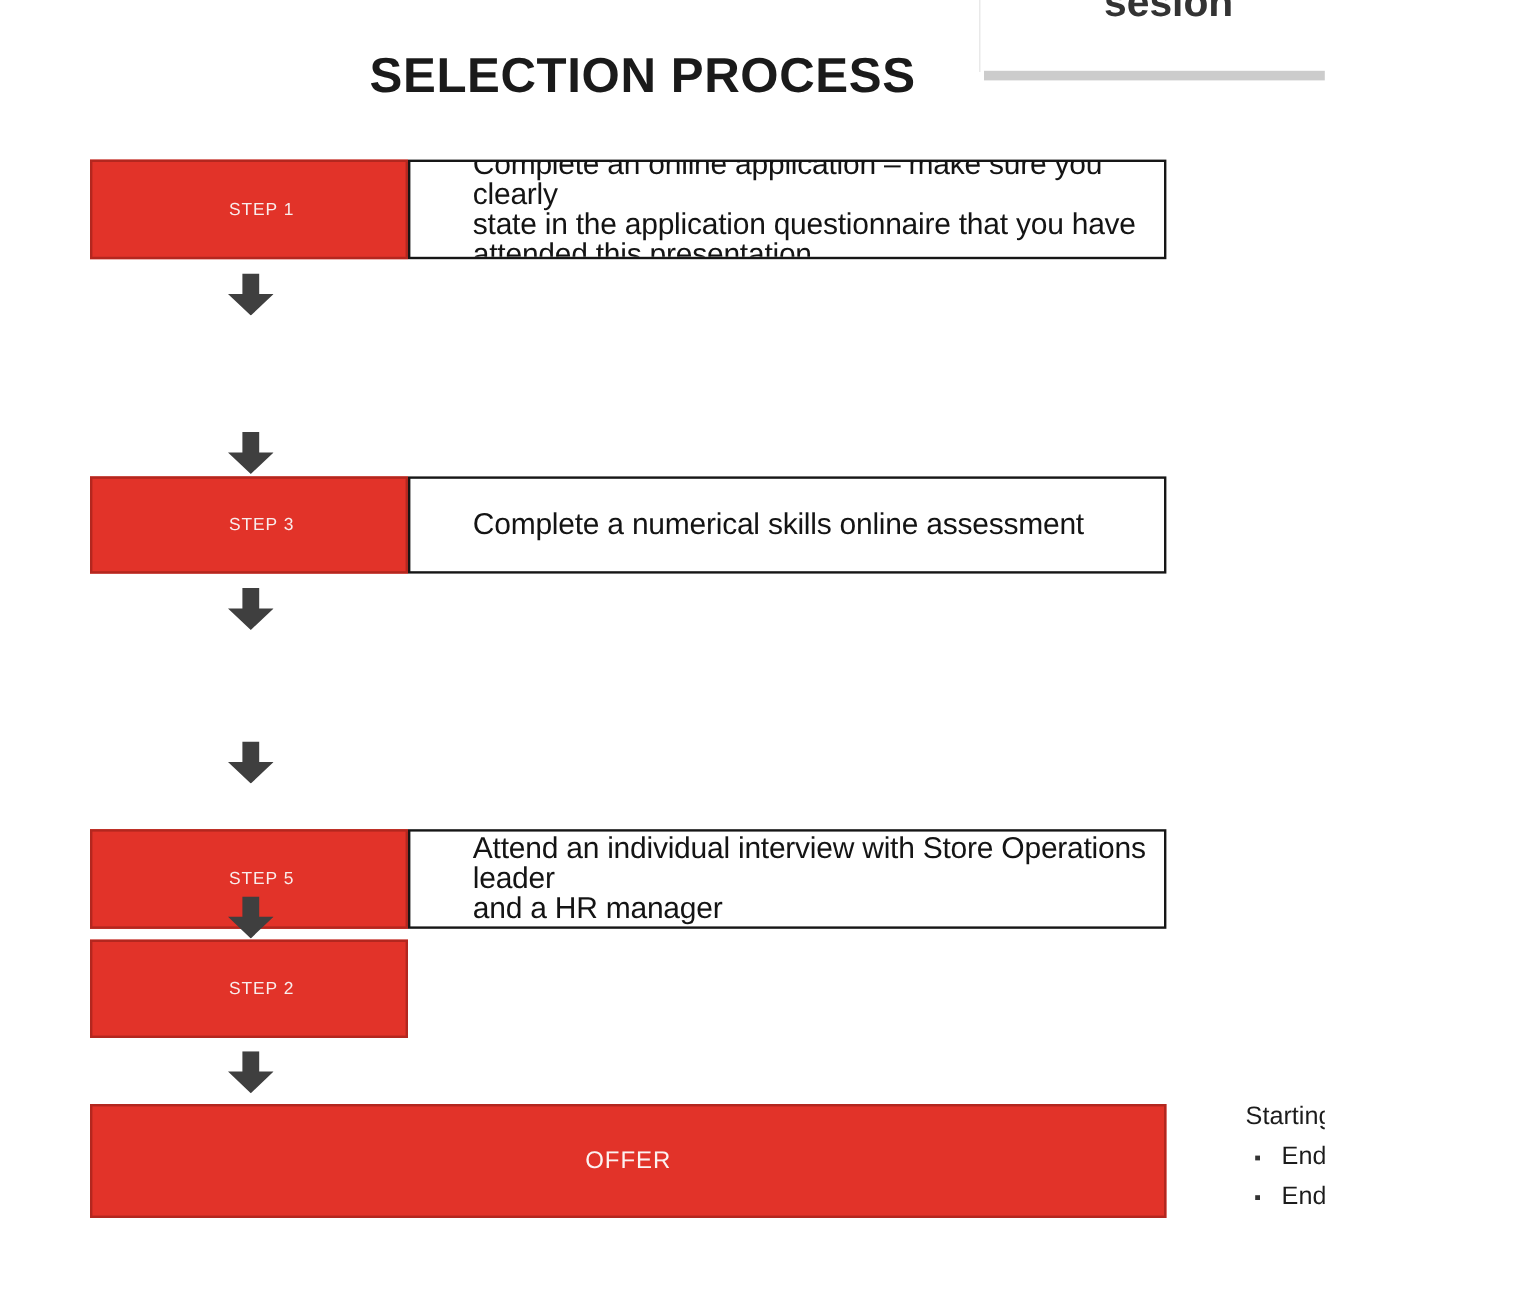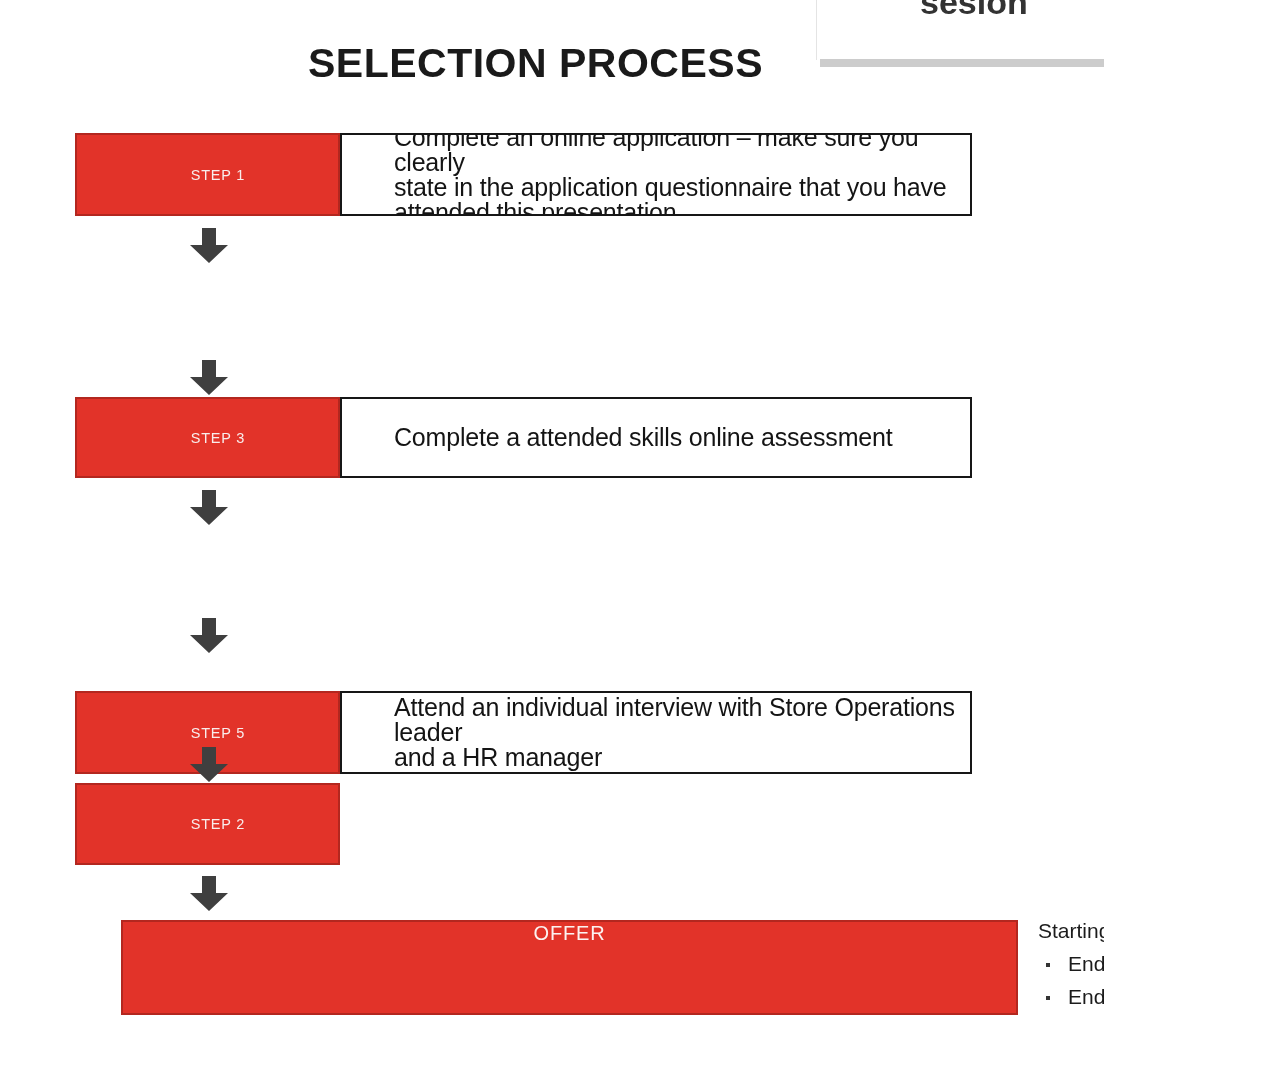--- a/index.html
+++ b/index.html
@@ -32,22 +32,22 @@
     display:flex;align-items:center;padding:1px 8px 1px 7px;overflow:hidden;
   }
   .step-desc span{
     white-space:pre-line;font-size:25px;line-height:25px;letter-spacing:-0.2px;color:#141414;margin-left:45px;
   }
   .arrow{position:absolute;left:190px;}
   
   .offer{
     position:absolute;left:75px;top:920px;width:897px;height:95px;box-sizing:border-box;
     background:var(--accent-red,#e23329);border:2px solid var(--accent-red-border,#b3271f);
-    display:flex;justify-content:center;
-    color:#fcf2f1;font-size:20px;letter-spacing:0.8px;margin-left:46px;
+    display:flex;align-items:center;justify-content:center;
+    color:#fcf2f1;font-size:20px;letter-spacing:0.8px;
   }
   
   .dates{position:absolute;left:998px;top:919px;width:264px;margin-left:40px;}
   .dates-h{font-size:21px;color:#1c1c1c;margin-bottom:9px;}
   .date-item{display:flex;align-items:center;margin-bottom:9px;font-size:21px;color:#1c1c1c;}
   .sq{width:4px;height:4px;background:#333;flex:0 0 4px;margin:2px 18px 0 8px;}
   
   .edge-shadow{position:absolute;top:0;left:1185px;width:73px;height:1092px;
     background:linear-gradient(to right, rgba(0,0,0,0), rgba(0,0,0,0.11));pointer-events:none;}
   .edge-line{position:absolute;top:0;left:1258px;width:1px;height:1092px;background:#b5b3b0;}
@@ -80,21 +80,21 @@
 
   <svg class="arrow" style="top:360px" width="38" height="35" viewBox="0 0 38 35">
     <polygon points="12,0 26,0 26,17 38,17 19,35 0,17 12,17" style="fill:var(--arrow-gray,#3f3f3f)"></polygon>
   </svg>
 
   <div class="row" style="top:397px;height:81px">
     <div class="step-label">
       <span>STEP 3</span>
     </div>
     <div class="step-desc">
-      <span>Complete a attended skills online assessment</span>
+      <span>Complete a numerical skills online assessment</span>
     </div>
   </div>
   <svg class="arrow" style="top:490px" width="38" height="35" viewBox="0 0 38 35">
     <polygon points="12,0 26,0 26,17 38,17 19,35 0,17 12,17" style="fill:var(--arrow-gray,#3f3f3f)"></polygon>
   </svg>
 
   <div class="row" style="top:527px;height:81px">
   </div>
   <svg class="arrow" style="top:618px" width="38" height="35" viewBox="0 0 38 35">
     <polygon points="12,0 26,0 26,17 38,17 19,35 0,17 12,17" style="fill:var(--arrow-gray,#3f3f3f)"></polygon>

